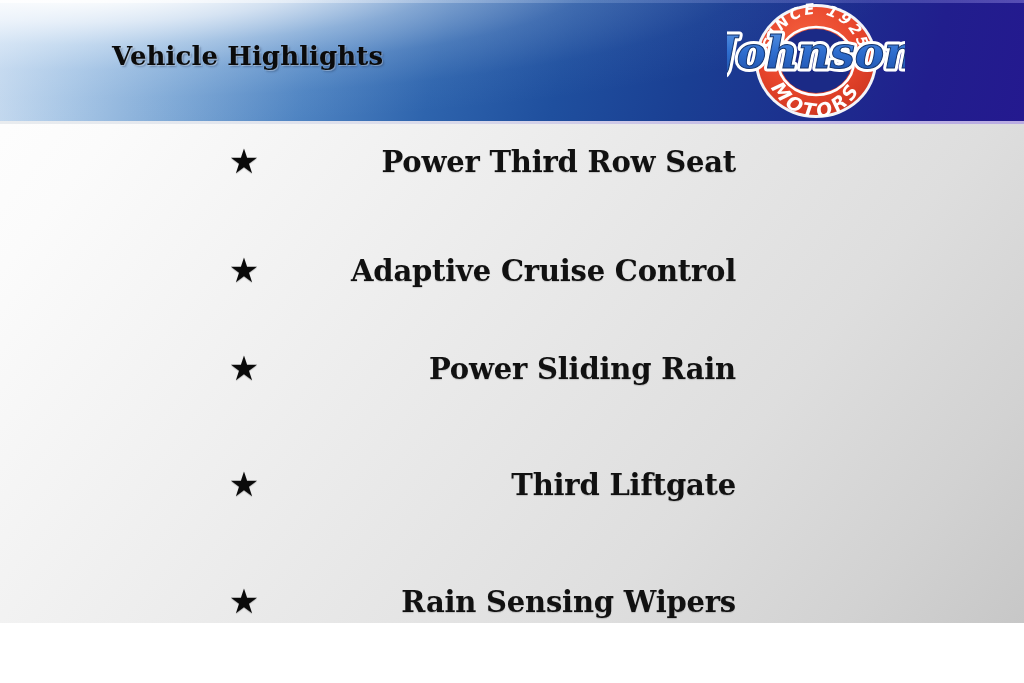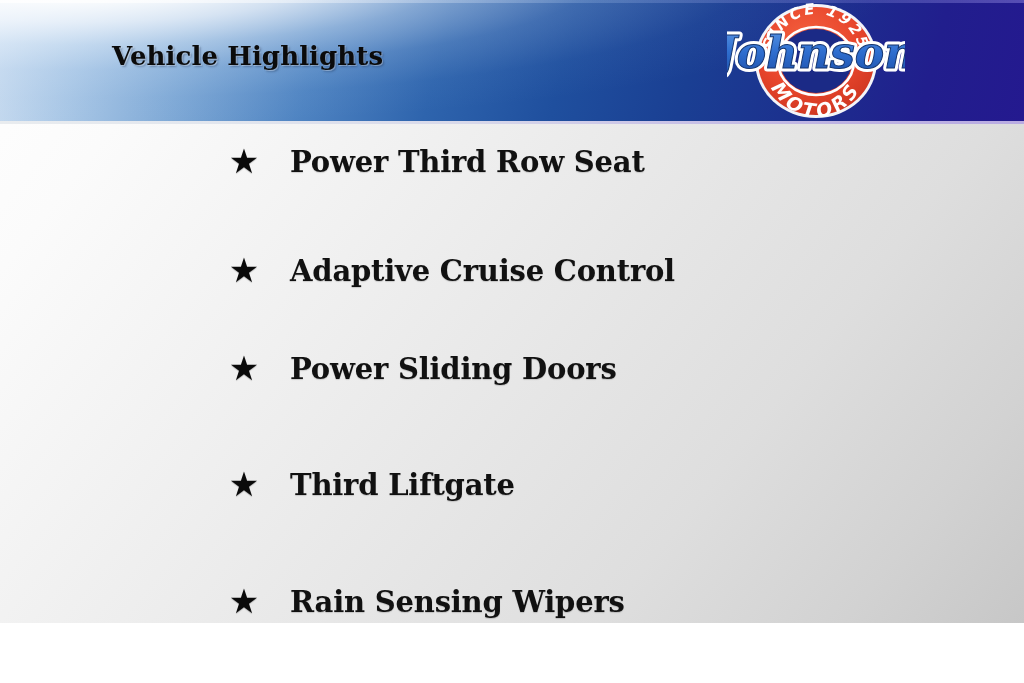--- a/index.html
+++ b/index.html
@@ -149,21 +149,21 @@
     text-shadow:0 1px 1px rgba(0,0,0,0.22);
   }
 
   .label {
     position:absolute;
     left:290px;
     width:446px;
     top:-22px;
     height:44px;
     line-height:44px;
-    text-align:left;
+    text-align:right;
     white-space:nowrap;
     font-family:"DejaVu Serif", "Liberation Serif", serif;
     font-weight:700;
     font-size:29px;
     letter-spacing:-0.2px;
     color:#111111;
     text-shadow:0 1px 1px rgba(0,0,0,0.16);
   }
 </style>
 </head>
@@ -227,21 +227,21 @@
       <span class="label">Power Third Row Seat</span>
     </div>
 
     <div class="row" style="top: 150px;">
       <span class="star" style="color: rgb(10, 10, 10);">★</span>
       <span class="label">Adaptive Cruise Control</span>
     </div>
 
     <div class="row" style="top: 248px;">
       <span class="star" style="color: rgb(10, 10, 10);">★</span>
-      <span class="label">Power Sliding Doors</span>
+      <span class="label">Power Sliding Rain</span>
     </div>
 
     <div class="row" style="top: 364px;">
       <span class="star" style="color: rgb(10, 10, 10);">★</span>
       <span class="label">Third Liftgate</span>
     </div>
 
     <div class="row" style="top: 481px;">
       <span class="star" style="color: rgb(10, 10, 10);">★</span>
       <span class="label">Rain Sensing Wipers</span>

